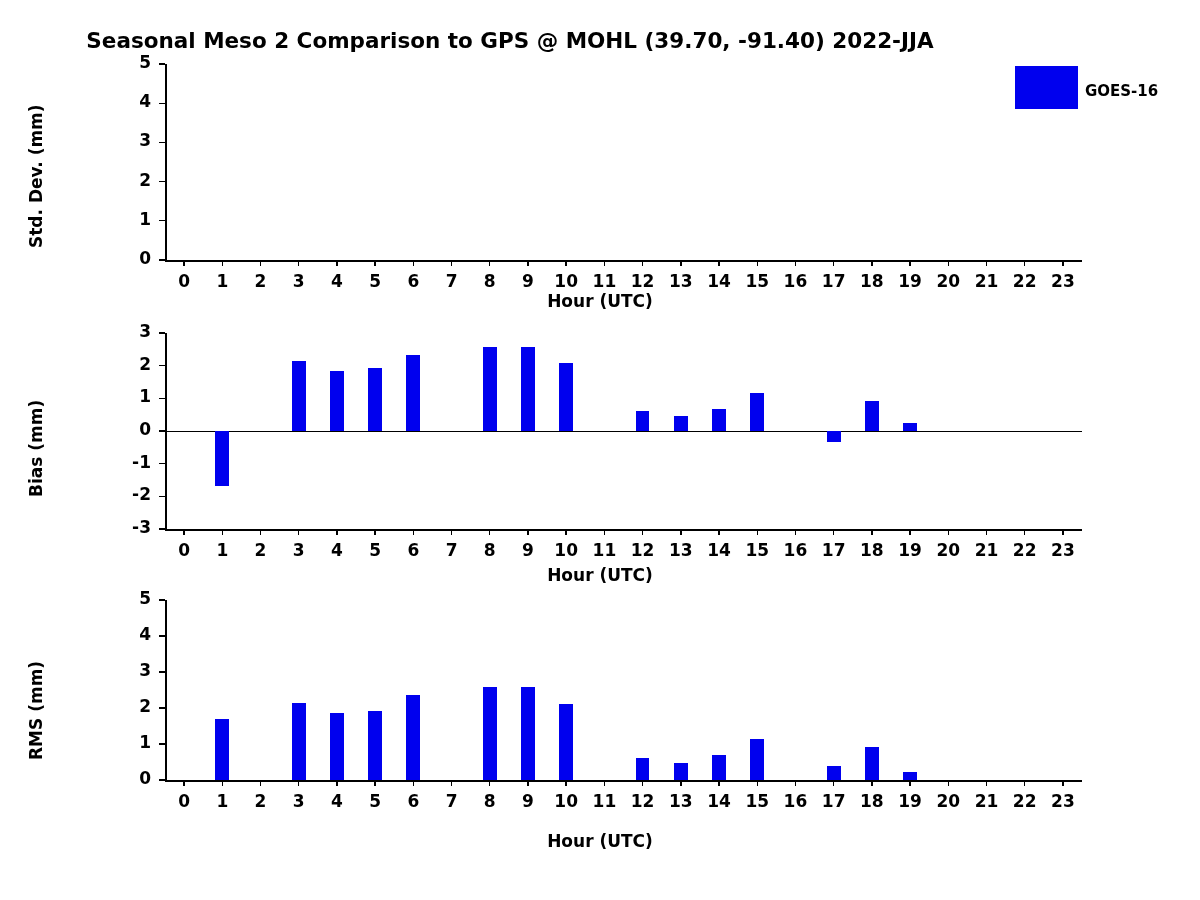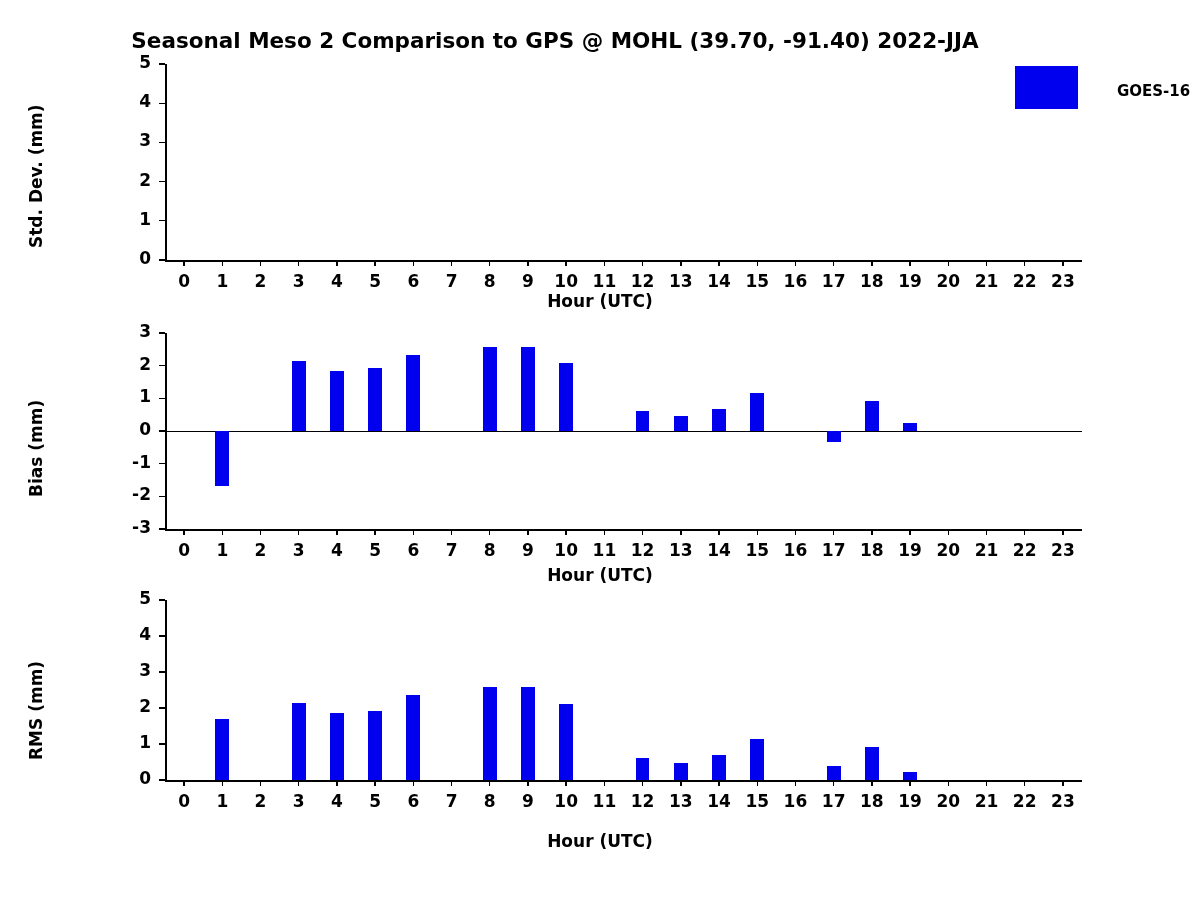--- a/index.html
+++ b/index.html
@@ -22,21 +22,20 @@
   .fig-title {
     position: absolute;
     top: 28px;
     left: 0;
     width: 1020px;
     text-align: center;
     font-size: 21.5px;
     font-weight: bold;
     letter-spacing: 0px;
     font-family: "DejaVu Sans", sans-serif;
-    margin-left: 45px;
   }
 
   
   .panel {
     position: absolute;
     left: 0;
     width: 1200px;
   }
   .plot-area {
     position: absolute;
@@ -349,15 +348,15 @@
       <div class="xtick-label" style="left: 923.271px; top: 209px; width: 50px;">20</div>
       <div class="tick-mark" style="left: 985.779px; top: 198px;"></div>
       <div class="xtick-label" style="left: 961.479px; top: 209px; width: 50px;">21</div>
       <div class="tick-mark" style="left: 1023.99px; top: 198px;"></div>
       <div class="xtick-label" style="left: 999.688px; top: 209px; width: 50px;">22</div>
       <div class="tick-mark" style="left: 1062.2px; top: 198px;"></div>
       <div class="xtick-label" style="left: 1037.9px; top: 209px; width: 50px;">23</div>
     </div>
 
   <div class="legend-swatch" style="left:1015px;top:66px;width:63px;height:43px;"></div>
-  <div class="legend-label" style="left:1085px;top:82px;margin-left:32px;">GOES-16</div>
+  <div class="legend-label" style="left:1085px;top:82px;">GOES-16</div>
 
 </div>
 
 </body></html>

